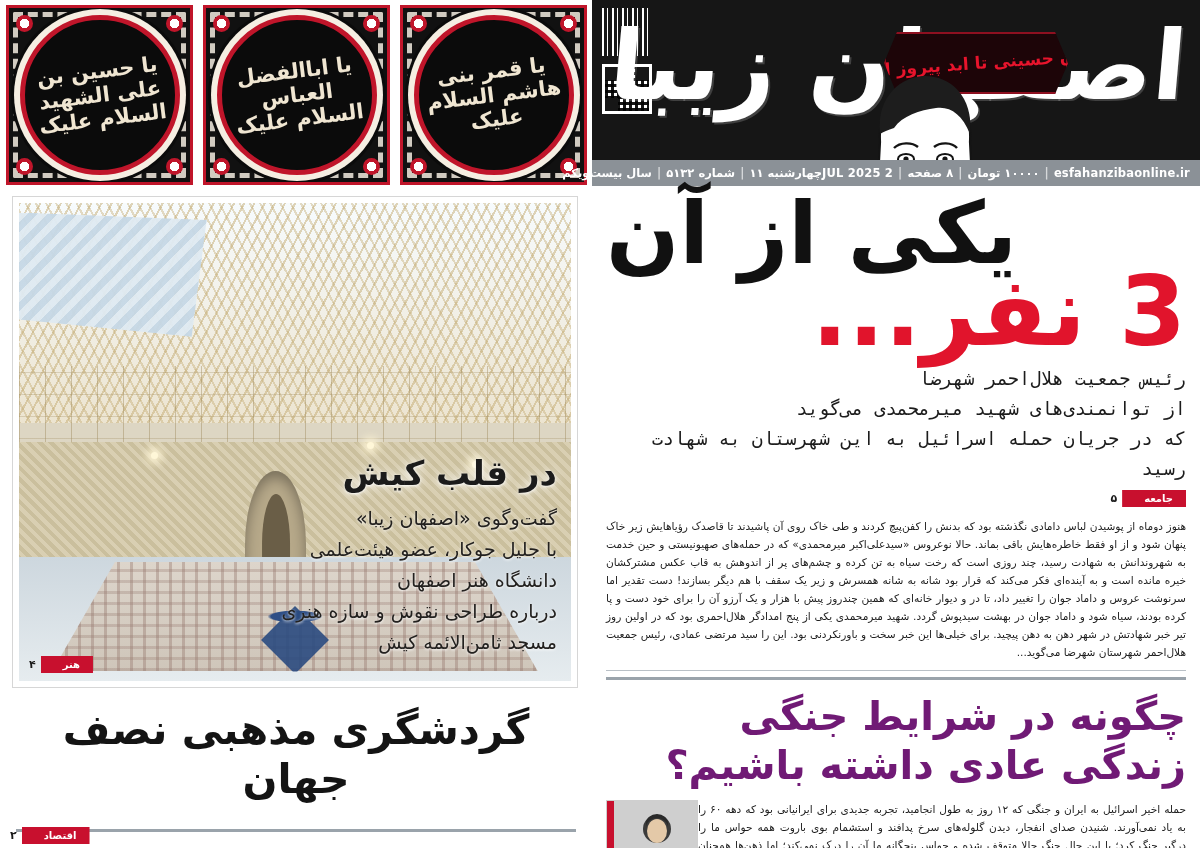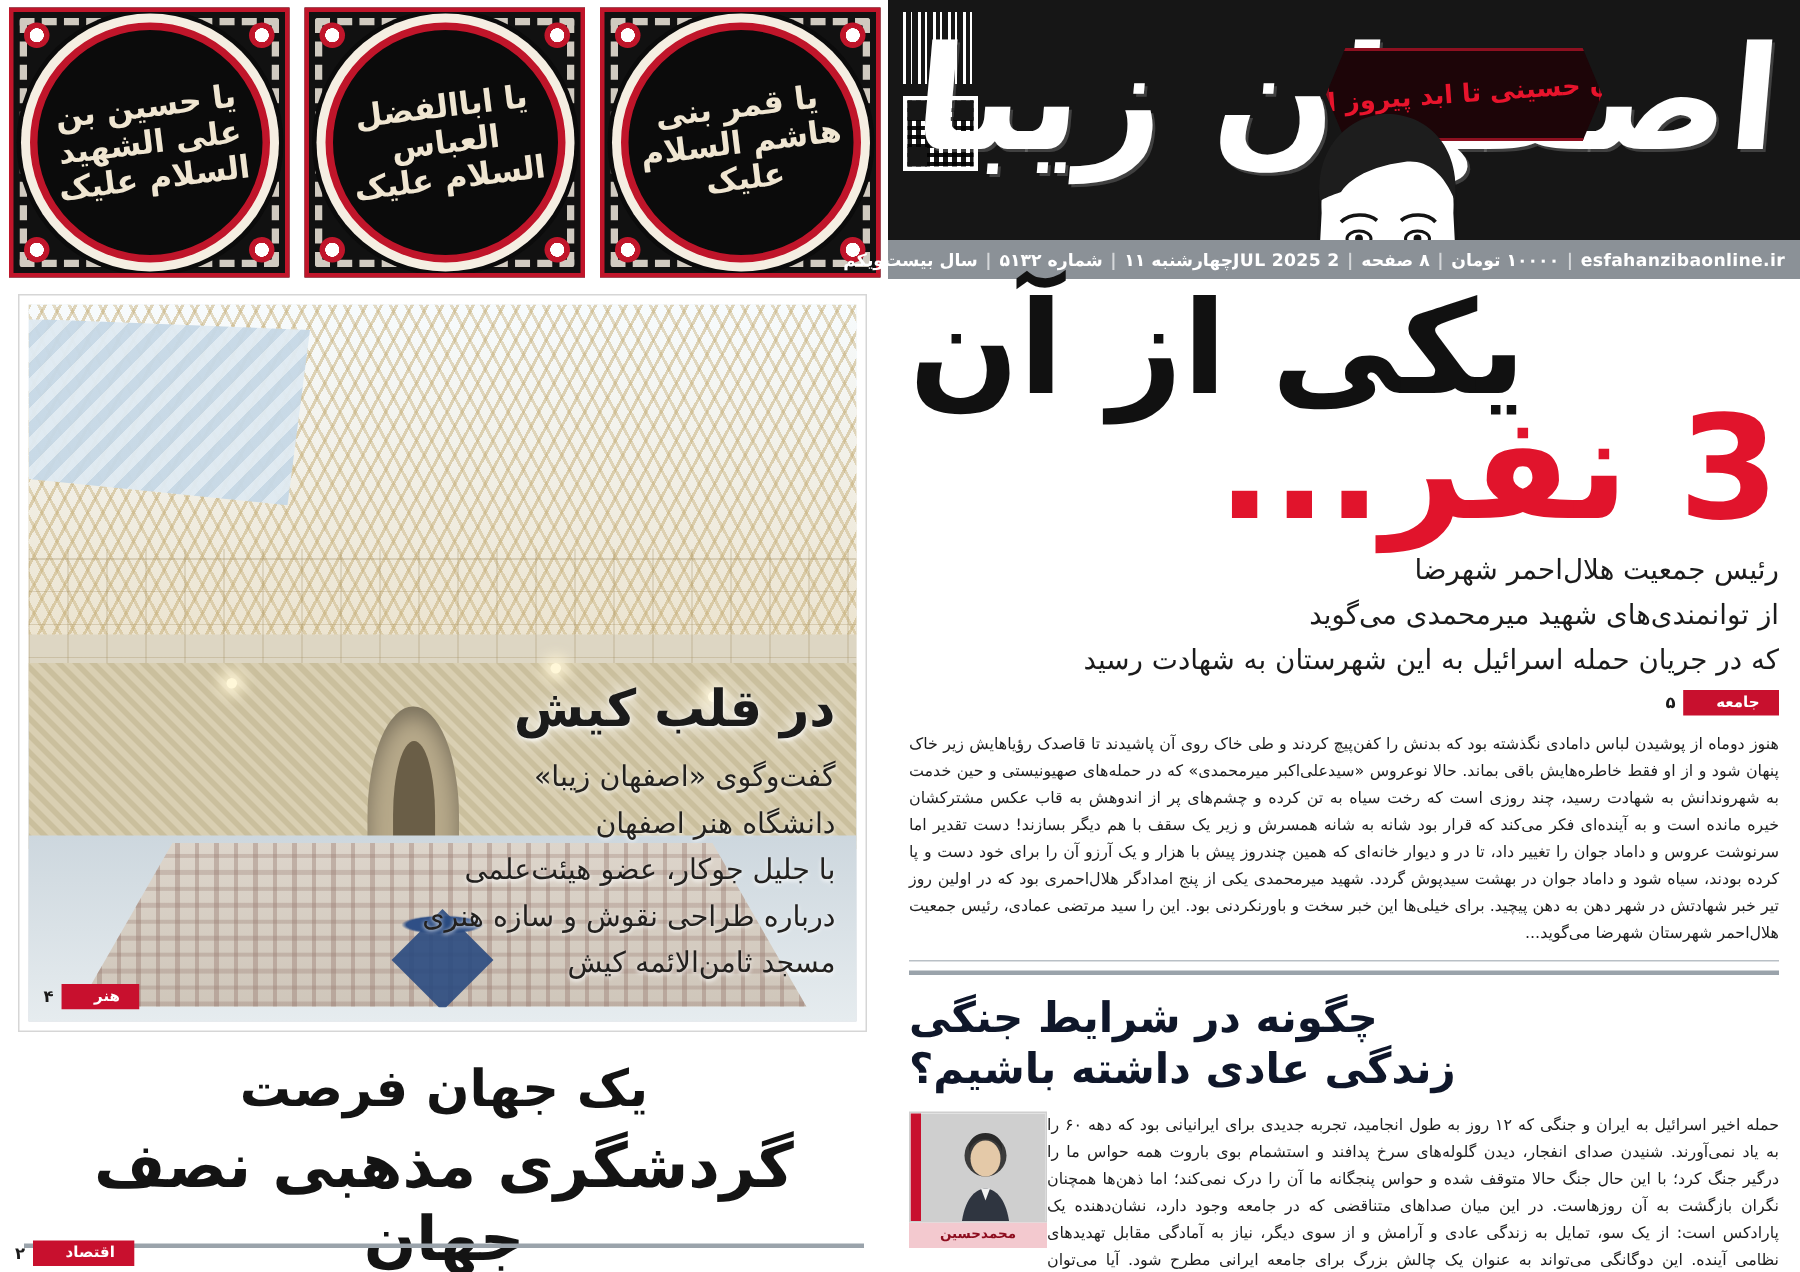--- a/index.html
+++ b/index.html
@@ -124,30 +124,30 @@
   .infobar span.sep{opacity:.65;margin:0 5px;}
   .ib-grp{display:flex;align-items:center;white-space:nowrap;}
 
   .rc-body{position:relative;padding:0 14px;box-sizing:border-box;width:608px;}
   .lead-h{position:relative;margin-top:4px;text-align:left;direction:rtl;
      font-size:86px;font-weight:800;line-height:1.02;color:#111;white-space:nowrap;
      letter-spacing:-3px;}
   .lead-l2{text-align:right;font-size:96px;font-weight:800;color:#e1142c;
      line-height:.96;letter-spacing:-4px;margin-top:-12px;}
   .lead-sub{margin-top:8px;text-align:left;font-size:18.5px;line-height:1.62;
-     color:#1c1c1c;font-weight:500;}
+     color:#1c1c1c;font-weight:500;font-family:Liberation Mono, monospace;}
   .lead-tagrow{display:flex;align-items:center;gap:5px;margin-top:4px;}
 
   .rc-text{margin-top:10px;font-size:10.6px;line-height:1.70;color:#1e1e1e;
      text-align:justify;}
   .hr-thin{height:1px;background:#b9c0c6;margin:9px 0 0;}
   .hr-thick{height:3px;background:#9aa3ab;margin-top:6px;}
 
-  .h2{margin-top:12px;text-align:left;font-size:28px;font-weight:800;
-     color:#0f172a;line-height:1.22;letter-spacing:-.5px;}
+  .h2{margin-top:12px;text-align:right;font-size:40px;font-weight:800;
+     color:#701a75;line-height:1.22;letter-spacing:-.5px;}
 
   .art2{position:relative;margin-top:10px;}
   .author{float:left;width:92px;margin:0 0 4px 0;}
   .author-ph{width:92px;height:74px;border:1px solid #cfcfcf;box-sizing:border-box;
      background:linear-gradient(#e9e9e9,#d8d8d8);position:relative;overflow:hidden;}
   .author-bar{position:absolute;left:0;top:0;width:7px;height:100%;background:#c8102e;}
   .author-name{background:#f3c9cf;color:#8d0d1e;font-size:9px;font-weight:700;
      text-align:center;padding:2px 2px 3px;line-height:1.35;}
   .art2-text{font-size:10.6px;line-height:1.70;color:#1e1e1e;text-align:justify;}
 </style>
@@ -210,35 +210,34 @@
         <div class="lamp" style="left:63%;top:50%;"></div>
         <div class="lamp" style="left:82%;top:54%;"></div>
         <div class="floor"></div>
         <div class="carpet">
           <div class="carpet-med"></div>
         </div>
 
         <div class="cap">
           <div class="cap-h rtl">در قلب کیش</div>
           <div class="cap-sub rtl">گفت‌وگوی «اصفهان زیبا»</div>
+          <div class="cap-sub rtl" style="margin-top:0">با جلیل جوکار، عضو هیئت‌علمی</div>
           <div class="cap-sub rtl" style="margin-top:0">دانشگاه هنر اصفهان</div>
-          <div class="cap-sub rtl" style="margin-top:0">با جلیل جوکار، عضو هیئت‌علمی</div>
           <div class="cap-sub rtl" style="margin-top:0">درباره طراحی نقوش و سازه هنری</div>
           <div class="cap-sub rtl" style="margin-top:0">مسجد ثامن‌الائمه کیش</div>
         </div>
 
         <div class="tag-row" style="left:10px;bottom:8px;">
           <span class="tag rtl">هنر</span>
           <span class="tag-num rtl">۴</span>
         </div>
       </div>
     </div>
 
     <div class="bl-block">
-      <div class="bl-h rtl" style="font-size:34px">یک جهان فرصت</div>
       <div class="bl-h rtl">گردشگری مذهبی نصف جهان</div>
 
       <div class="bl-rule"></div>
       <div class="tag-row" style="left:10px;bottom:4px;">
         <span class="tag rtl">اقتصاد</span>
         <span class="tag-num rtl">۲</span>
       </div>
     </div>
   </div>
 

